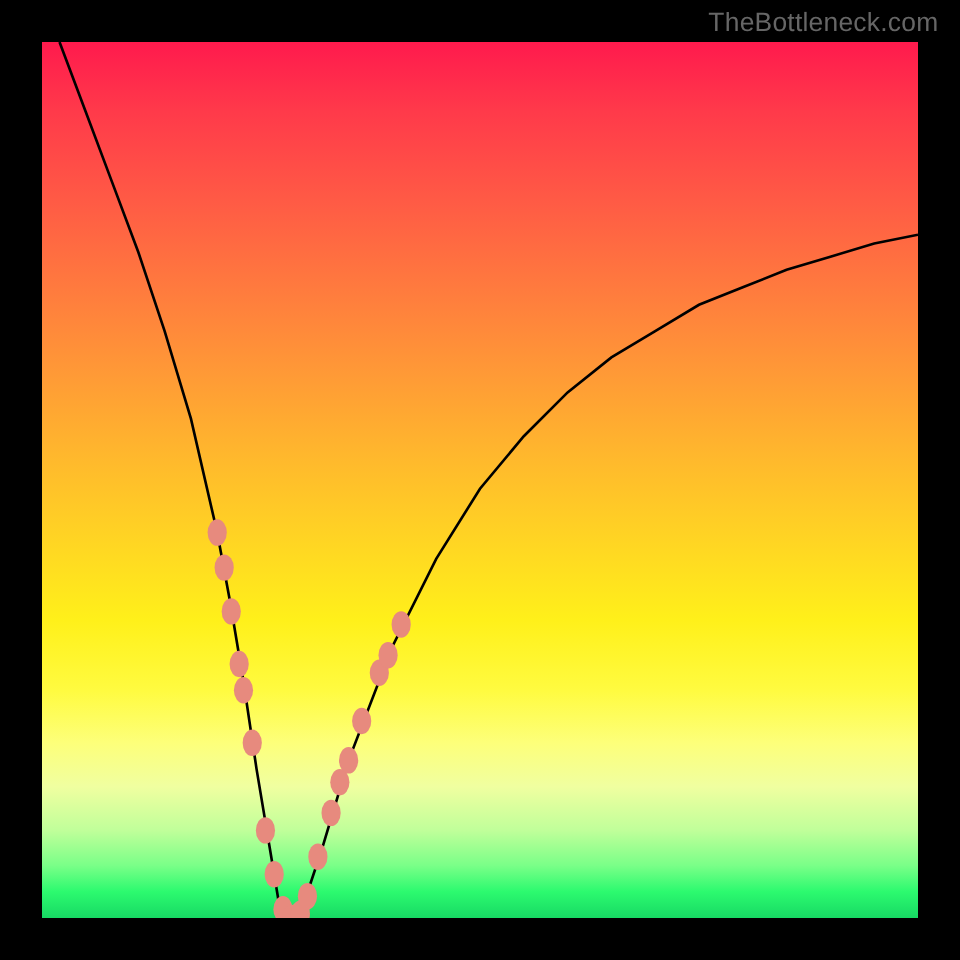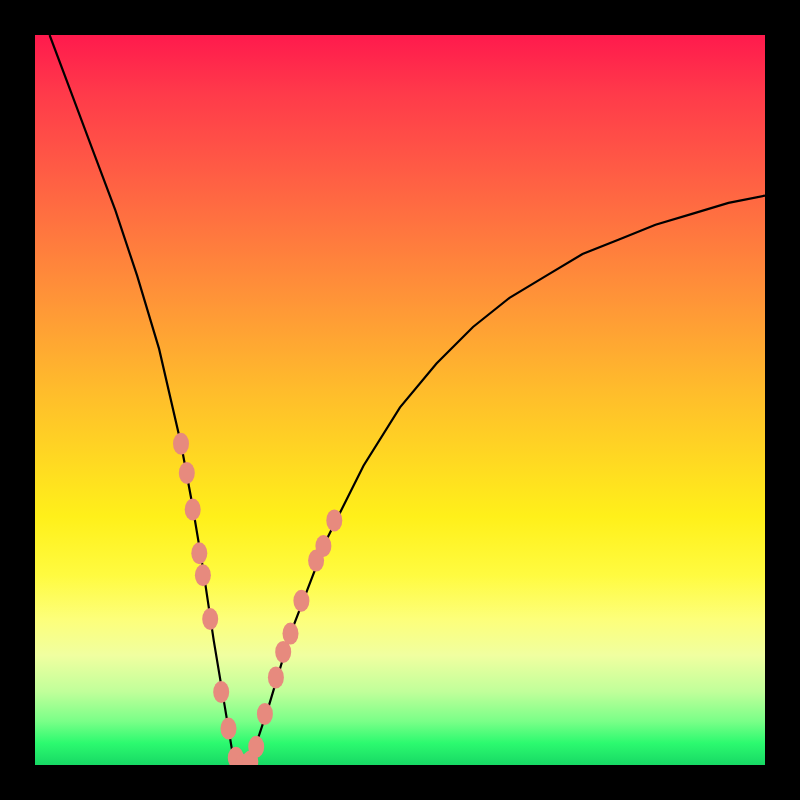--- a/index.html
+++ b/index.html
@@ -59,20 +59,21 @@
     top: 0;
     left: 0;
     width: 730px;
     height: 730px;
   }
 </style>
 </head>
 <body>
 
 <div class="frame">
+  <div class="watermark">TheBottleneck.com</div>
   <div class="plot-area">
     <svg class="curve" viewBox="0 0 730 730">
       <path id="curve-path" fill="none" stroke="#000000" stroke-width="2.2" d="M14.6 0.0 L36.5 58.4 L58.4 116.8 L80.3 175.2 L102.2 240.9 L124.1 313.9 L146.0 408.8 L156.9 467.2 L167.9 532.9 L178.8 605.9 L189.8 671.6 L197.1 715.4 L204.4 730.0 L211.7 730.0 L219.0 715.4 L233.6 671.6 L255.5 598.6 L292.0 503.7 L328.5 430.7 L365.0 372.3 L401.5 328.5 L438.0 292.0 L474.5 262.8 L511.0 240.9 L547.5 219.0 L584.0 204.4 L620.5 189.8 L657.0 178.9 L693.5 167.9 L730.0 160.6"></path>
       <g id="markers">
           <ellipse cx="146.0" cy="408.8" rx="8" ry="11" fill="#e78a7e" stroke="#cc6f64" stroke-width="0"></ellipse>
           <ellipse cx="151.8" cy="438.0" rx="8" ry="11" fill="#e78a7e" stroke="#cc6f64" stroke-width="0"></ellipse>
           <ellipse cx="157.7" cy="474.5" rx="8" ry="11" fill="#e78a7e" stroke="#cc6f64" stroke-width="0"></ellipse>
           <ellipse cx="164.3" cy="518.3" rx="8" ry="11" fill="#e78a7e" stroke="#cc6f64" stroke-width="0"></ellipse>
           <ellipse cx="167.9" cy="540.2" rx="8" ry="11" fill="#e78a7e" stroke="#cc6f64" stroke-width="0"></ellipse>
           <ellipse cx="175.2" cy="584.0" rx="8" ry="11" fill="#e78a7e" stroke="#cc6f64" stroke-width="0"></ellipse>

